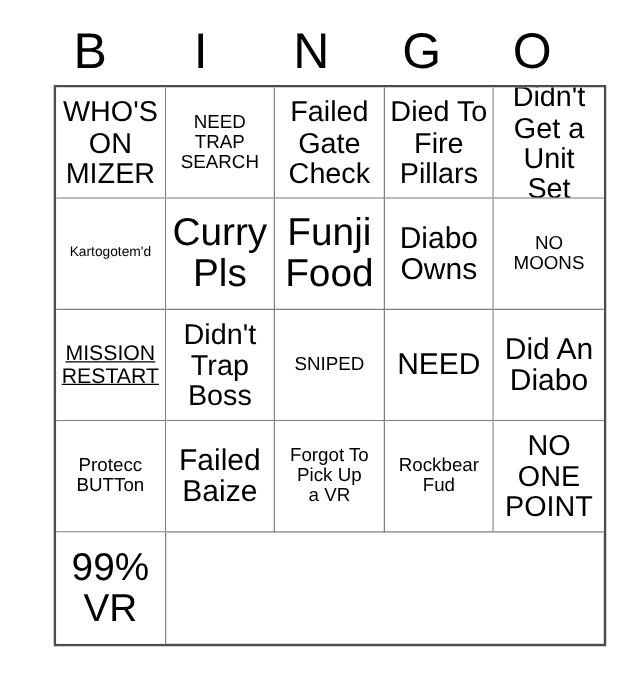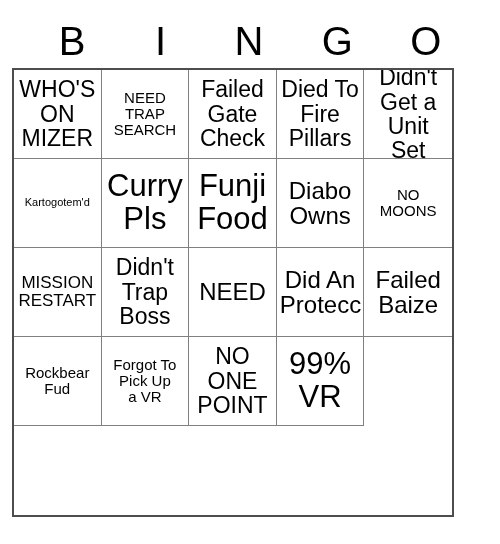--- a/index.html
+++ b/index.html
@@ -40,21 +40,21 @@
     font-size: 40px;
     line-height: 1;
     font-weight: 400;
     color: #000;
     letter-spacing: 0;
   }
 
   
   .grid {
     position: absolute;
-    left: 12px;
+    left: 43px;
     top: 68px;
     width: 442px;
     height: 449px;
     box-sizing: border-box;
     border: 2px solid #4d4d4d;
     background: #ffffff;
     display: grid;
     grid-template-columns: repeat(5, 1fr);
     grid-template-rows: repeat(5, 1fr);
   }
@@ -79,21 +79,21 @@
     line-height: 1.06;
     white-space: pre-line;
     color: #000000;
   }
 
   
   .fs-xxl .cell-text { font-size: 31px; }
   .fs-xl  .cell-text { font-size: 24px; }
   .fs-l   .cell-text { font-size: 23px; }
   .fs-m   .cell-text { font-size: 15px; }
-  .fs-s   .cell-text { font-size: 17px; }
+  .fs-s   .cell-text { font-size: 17px; text-decoration: underline; }
   .fs-xs  .cell-text { font-size: 11px; }
 </style>
 </head>
 <body>
 
 <div class="card">
 
   <div class="header-row">
     <div class="header-cell">B</div>
     <div class="header-cell">I</div>
@@ -149,39 +149,46 @@
       </div>
       <div class="cell fs-s">
         <span class="cell-text">MISSION
 RESTART</span>
       </div>
       <div class="cell fs-l">
         <span class="cell-text">Didn't
 Trap
 Boss</span>
       </div>
+      <div class="cell fs-m">
+        <span class="cell-text">SNIPED</span>
+      </div>
       <div class="cell fs-xl">
         <span class="cell-text">NEED</span>
       </div>
       <div class="cell fs-xl">
         <span class="cell-text">Did An
-Protecc</span>
+Diabo</span>
+      </div>
+      <div class="cell fs-m">
+        <span class="cell-text">Protecc
+BUTTon</span>
       </div>
       <div class="cell fs-xl">
         <span class="cell-text">Failed
 Baize</span>
       </div>
       <div class="cell fs-m">
-        <span class="cell-text">Rockbear
-Fud</span>
-      </div>
-      <div class="cell fs-m">
         <span class="cell-text">Forgot To
 Pick Up
 a VR</span>
+      </div>
+      <div class="cell fs-m">
+        <span class="cell-text">Rockbear
+Fud</span>
       </div>
       <div class="cell fs-l">
         <span class="cell-text">NO
 ONE
 POINT</span>
       </div>
       <div class="cell fs-xxl">
         <span class="cell-text">99%
 VR</span>
       </div>

